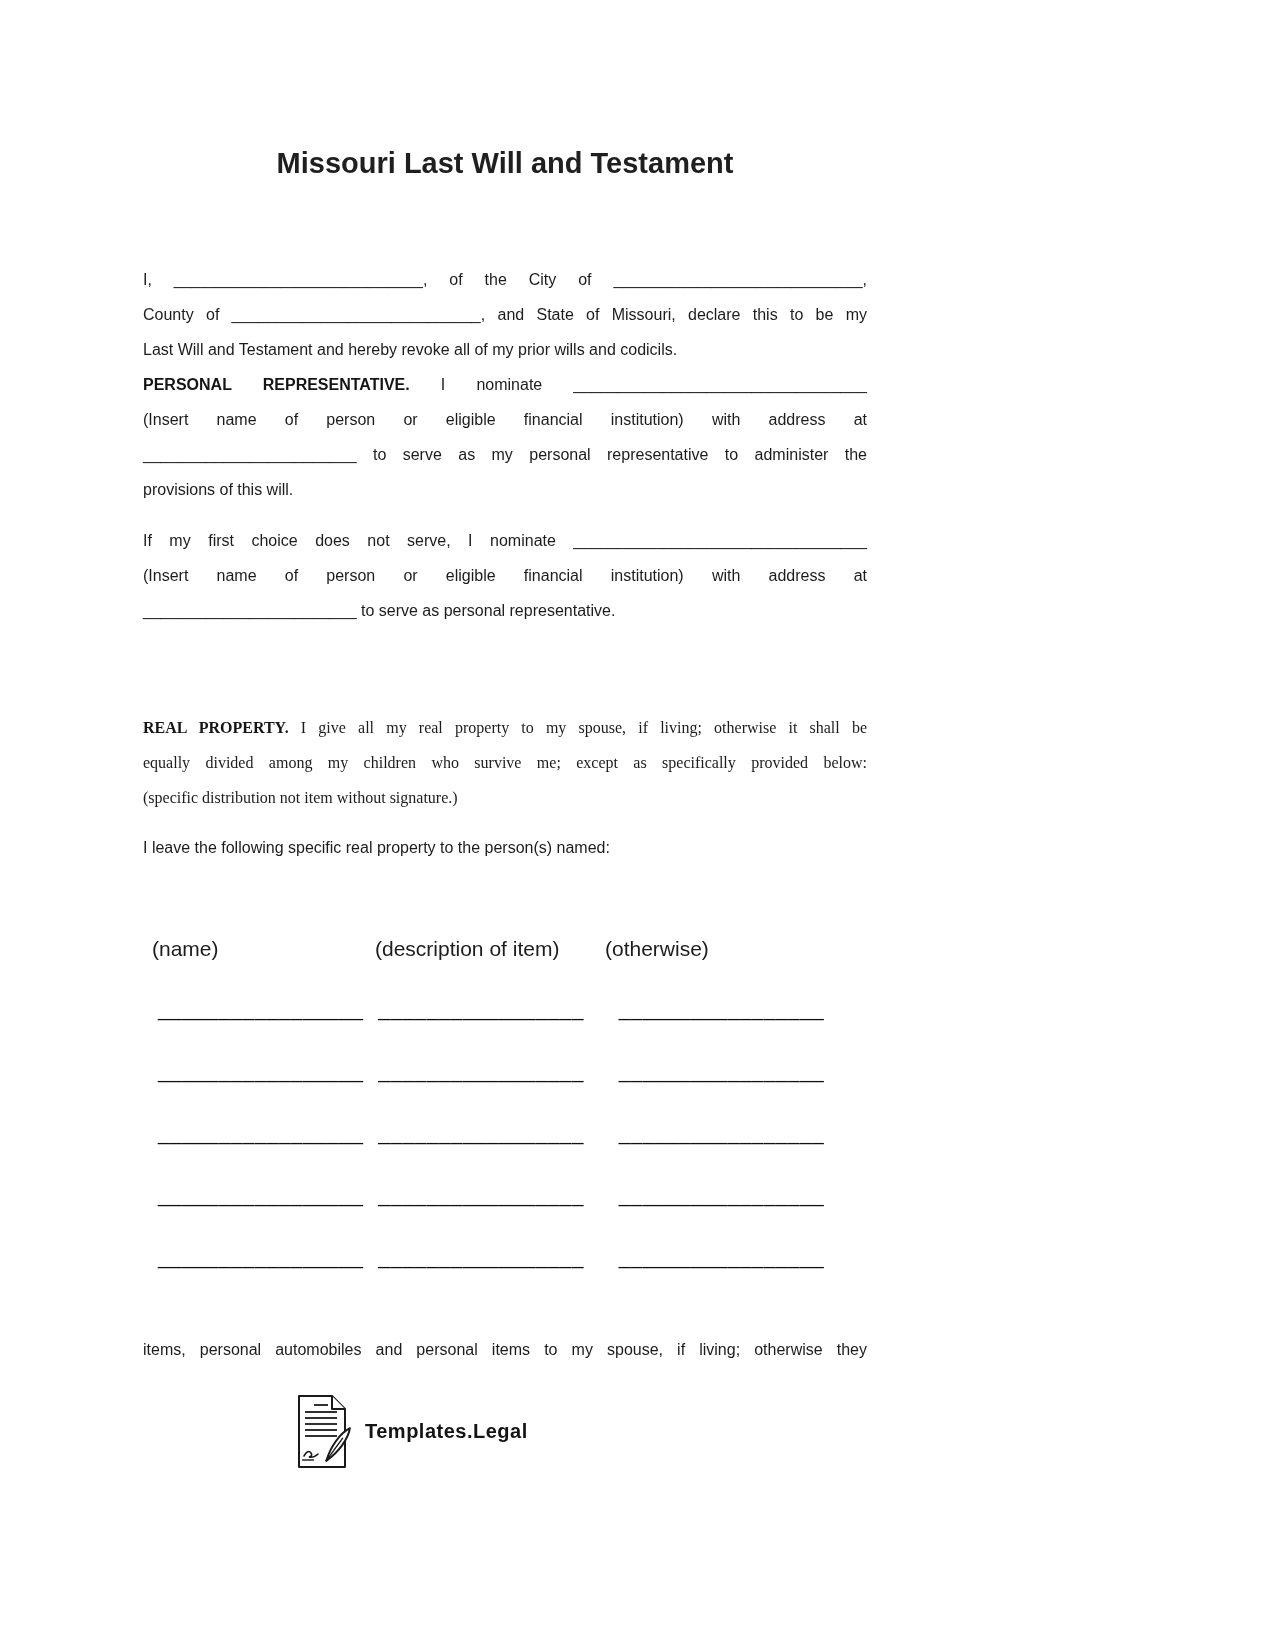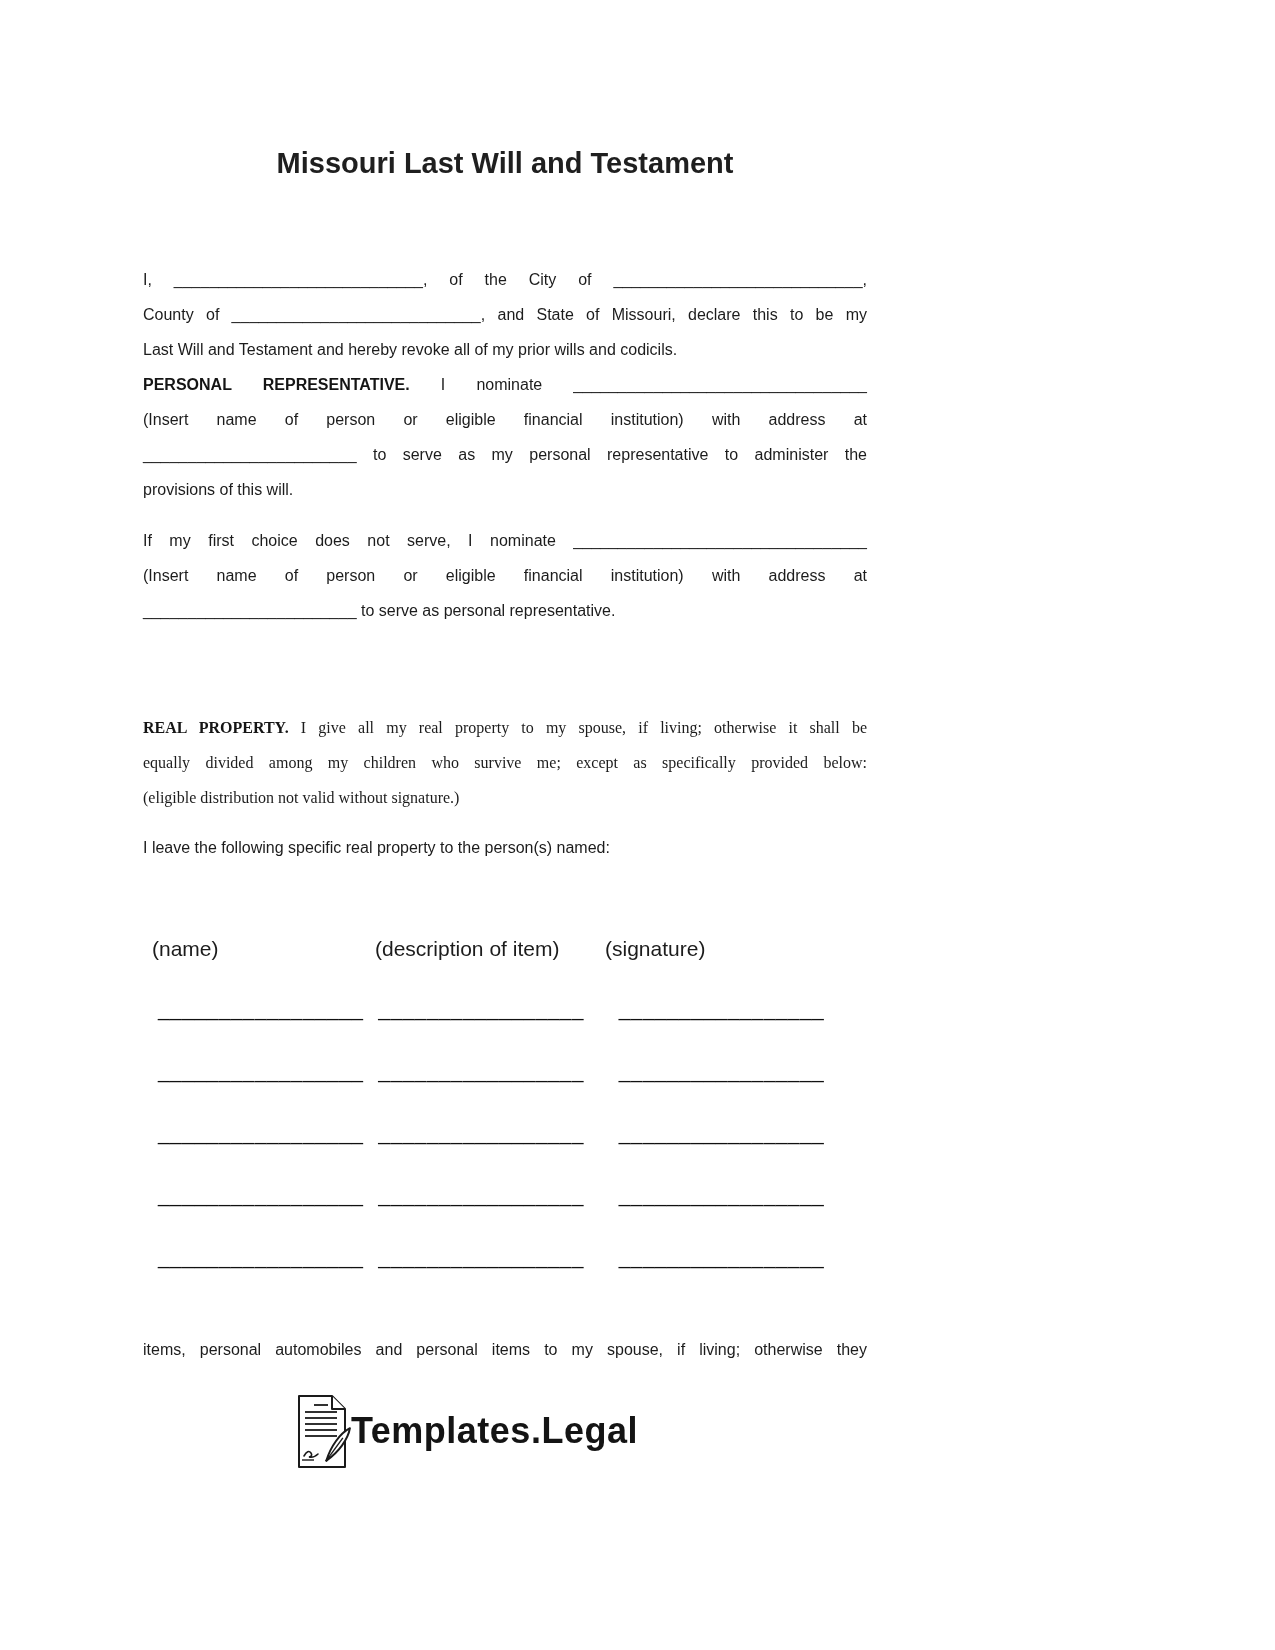--- a/index.html
+++ b/index.html
@@ -70,21 +70,22 @@
   .trow .tc2 { margin-right: 35px; }
   .para.phi              { margin-top: 58px; }
   .footer {
     margin-top: 25px;
     padding-left: 150px;
     display: flex;
     align-items: center;
   }
   .brand-icon { display: block; }
   .brand-text {
-    font-size: 36px;
+    margin-left: 14px;
+    font-size: 20px;
     font-weight: 700;
     letter-spacing: 0.5px;
     color: #141414;
   }
 </style>
 </head>
 <body>
 
 <div class="page">
   <div class="content">
@@ -106,31 +107,31 @@
 
     <div class="para rep2">
         <div class="line j">If my first choice does not serve, I nominate _________________________________</div>
         <div class="line j">(Insert name of person or eligible financial institution) with address at</div>
         <div class="line">________________________ to serve as personal representative.</div>
       </div>
 
     <div class="para realprop">
         <div class="line j"><b>REAL PROPERTY.</b> I give all my real property to my spouse, if living; otherwise it shall be</div>
         <div class="line j">equally divided among my children who survive me; except as specifically provided below:</div>
-        <div class="line">(eligible distribution not valid without signature.)</div>
+        <div class="line">(specific distribution not item without signature.)</div>
       </div>
 
     <div class="para leaveline">
         <div class="line">I leave the following specific real property to the person(s) named:</div>
       </div>
 
     <div class="table-header">
       <span class="th1">(name)</span>
       <span class="th2">(description of item)</span>
-      <span class="th3">(signature)</span>
+      <span class="th3">(otherwise)</span>
     </div>
 
     <div class="table-rows">
         <div class="trow">
           <span class="tc tc1">_________________</span>
           <span class="tc tc2">_________________</span>
           <span class="tc tc3">_________________</span>
         </div>
         <div class="trow">
           <span class="tc tc1">_________________</span>

